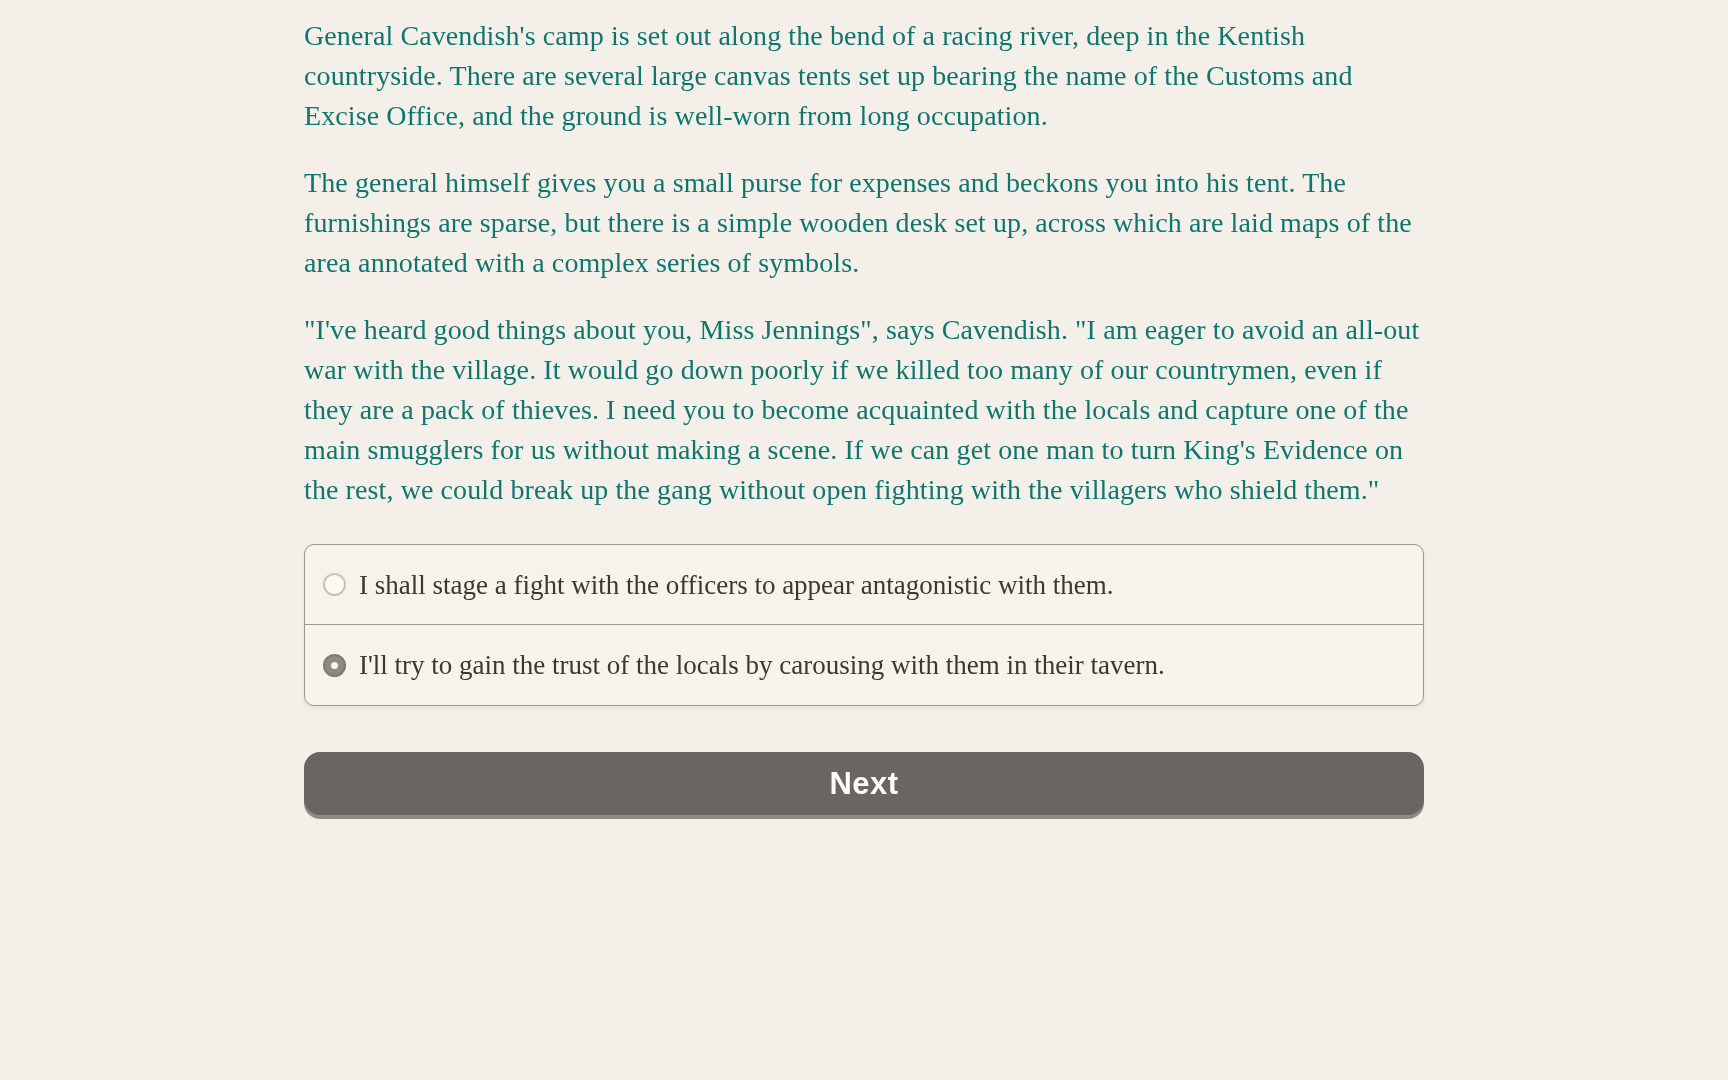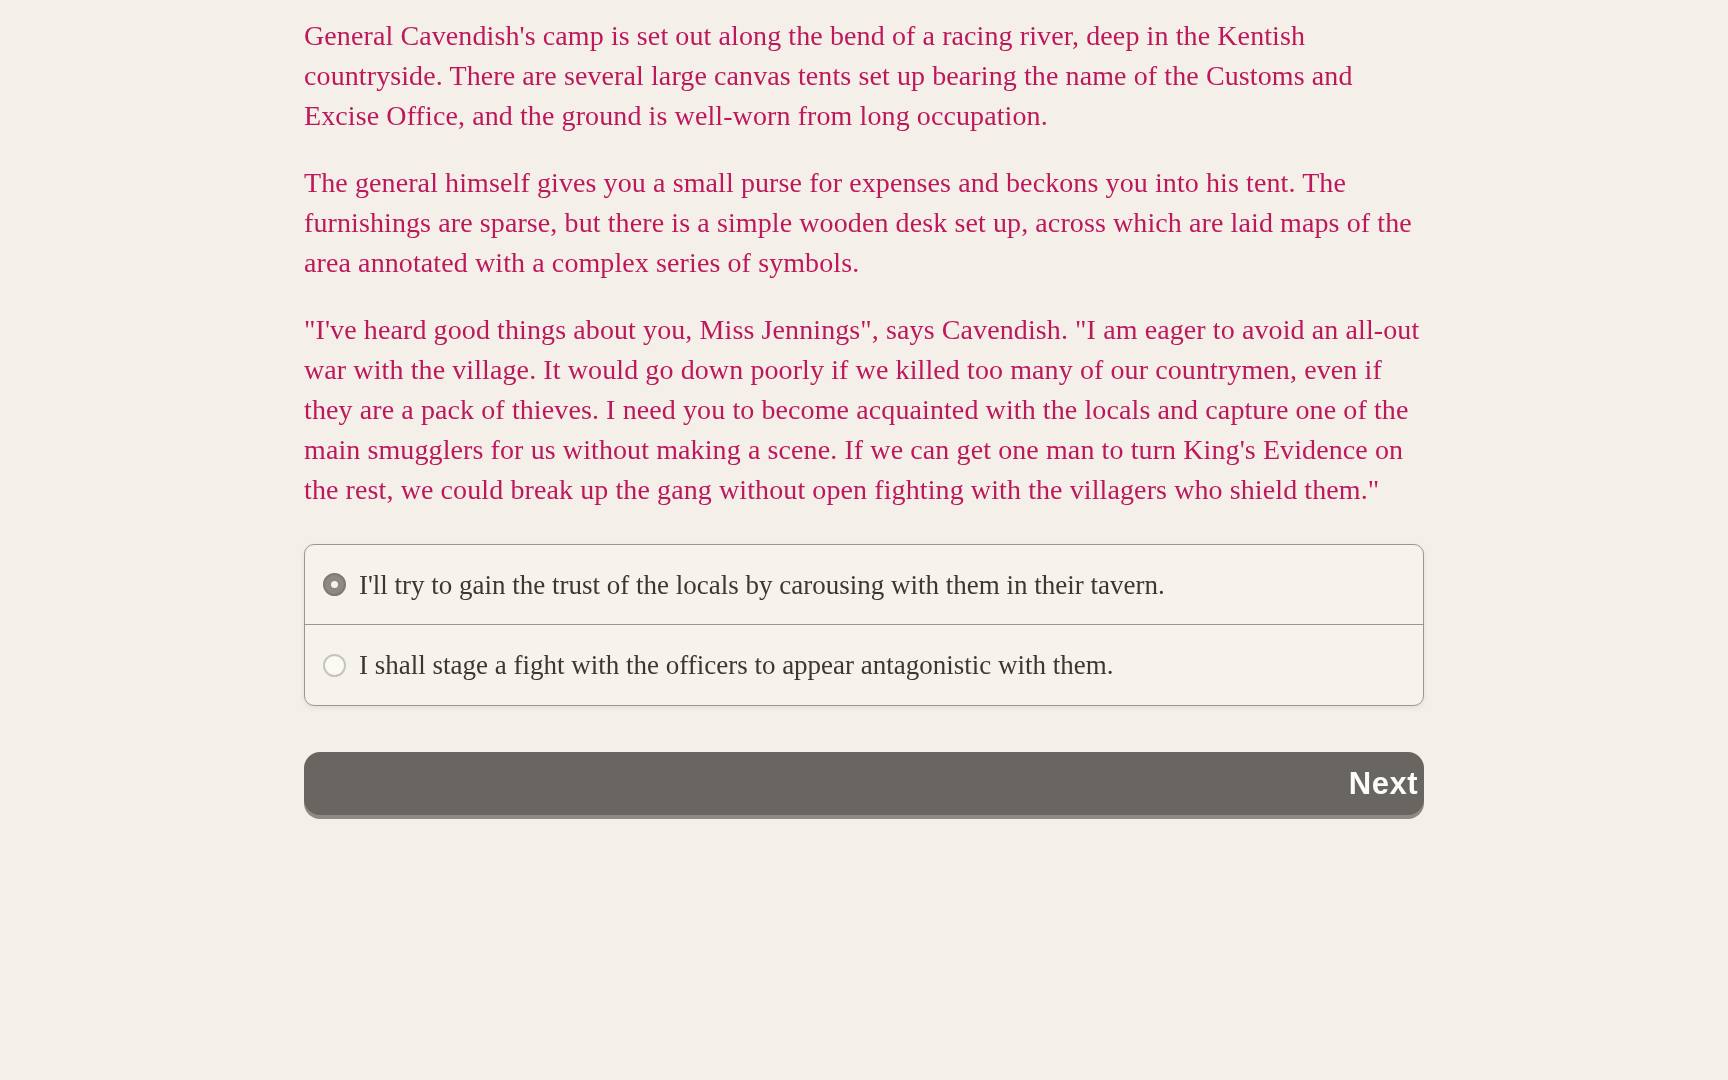--- a/index.html
+++ b/index.html
@@ -15,21 +15,21 @@
     overflow: hidden;
   }
   .content {
     width: 1120px;
     margin: 0 auto;
     padding-top: 16px;
   }
   .story p {
     font-size: 28px;
     line-height: 40px;
-    color: #be185d;
+    color: #0f766e;
     margin: 0 0 27px 0;
     letter-spacing: 0.1px;
   }
   .choices {
     margin-top: 34px;
     border: 1.5px solid #9b968e;
     border-radius: 10px;
     background: #f6f3ec;
     box-shadow: 0 2px 4px rgba(80,75,65,0.10);
     overflow: hidden;
@@ -79,42 +79,42 @@
     height: 63px;
     margin: 46px auto 0;
     background: #696561;
     border: none;
     border-radius: 16px;
     color: #fcfcfb;
     font-family: "Liberation Sans", sans-serif;
     font-weight: bold;
     font-size: 31px;
     letter-spacing: 0.5px;
-    text-align: right;
+    text-align: center;
     box-shadow: 0 4px 0 rgba(58,55,51,0.55);
     cursor: pointer;
   }
 </style>
 </head>
 <body>
 
 <div class="content">
 
   <div class="story">
     <p>General Cavendish's camp is set out along the bend of a racing river, deep in the Kentish countryside. There are several large canvas tents set up bearing the name of the Customs and Excise Office, and the ground is well-worn from long occupation.</p>
     <p>The general himself gives you a small purse for expenses and beckons you into his tent. The furnishings are sparse, but there is a simple wooden desk set up, across which are laid maps of the area annotated with a complex series of symbols.</p>
     <p>"I've heard good things about you, Miss Jennings", says Cavendish. "I am eager to avoid an all-out war with the village. It would go down poorly if we killed too many of our countrymen, even if they are a pack of thieves. I need you to become acquainted with the locals and capture one of the main smugglers for us without making a scene. If we can get one man to turn King's Evidence on the rest, we could break up the gang without open fighting with the villagers who shield them."</p>
   </div>
 
   <div class="choices">
     <div class="choice-row">
+      <span class="radio"></span>
+      <span class="choice-label">I shall stage a fight with the officers to appear antagonistic with them.</span>
+    </div>
+    <div class="choice-row">
       <span class="radio selected"></span>
       <span class="choice-label">I'll try to gain the trust of the locals by carousing with them in their tavern.</span>
-    </div>
-    <div class="choice-row">
-      <span class="radio"></span>
-      <span class="choice-label">I shall stage a fight with the officers to appear antagonistic with them.</span>
     </div>
   </div>
 
   <button class="next-btn">Next</button>
 
 </div>
 
 </body></html>

